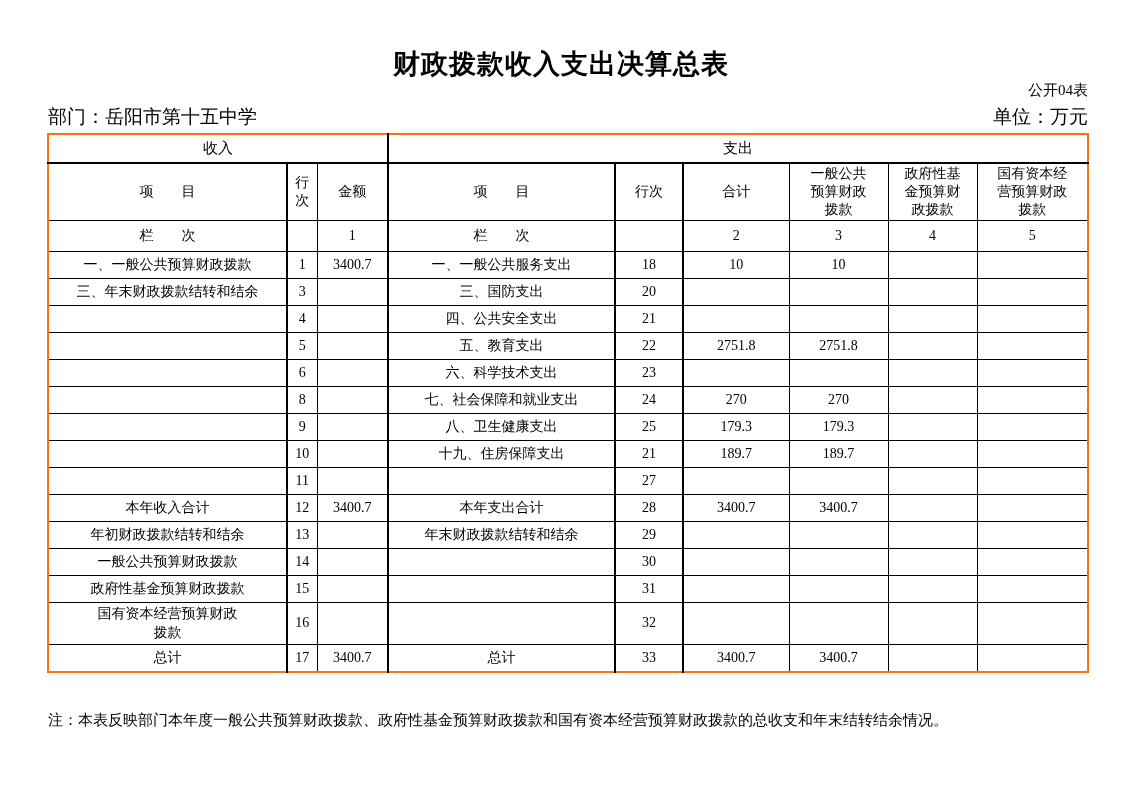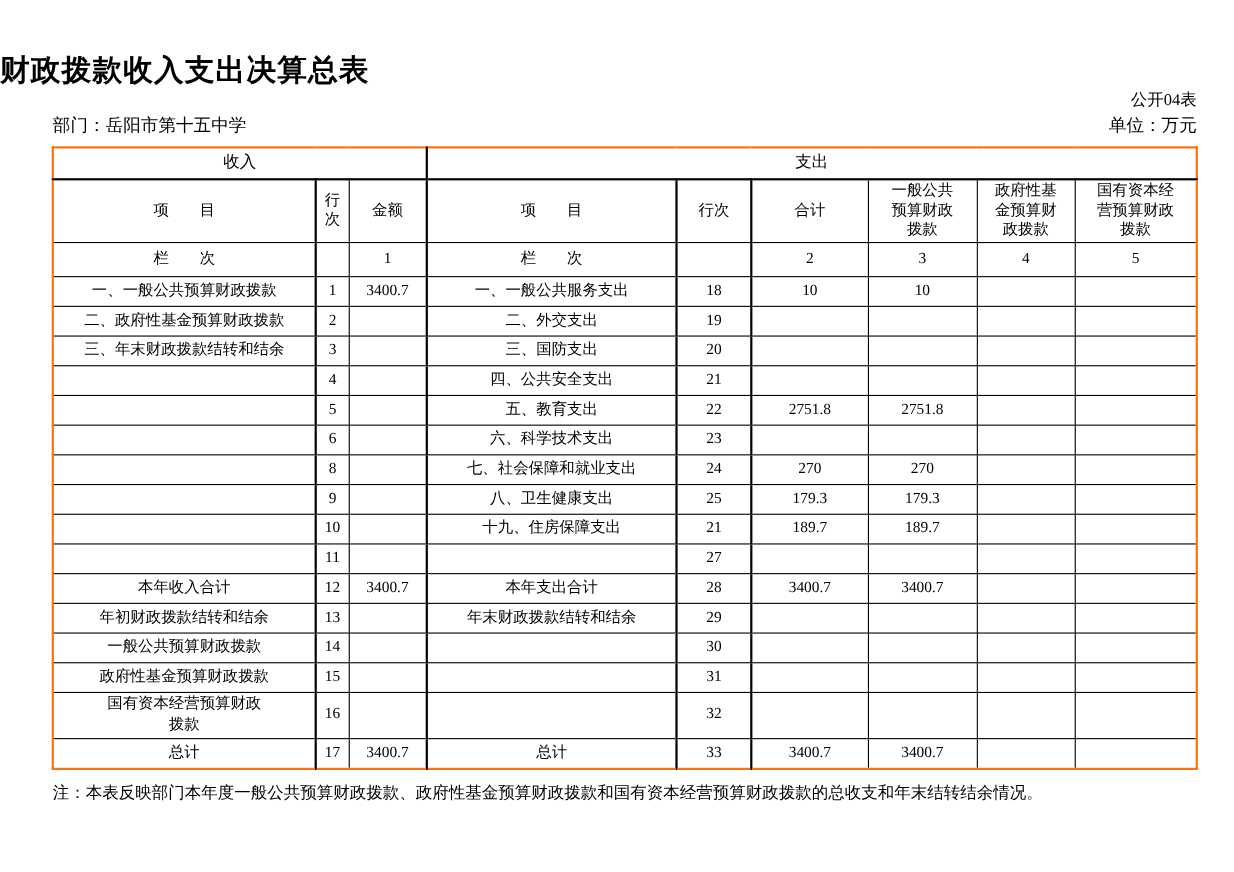--- a/index.html
+++ b/index.html
@@ -4,28 +4,28 @@
 <style>
   html,body { margin:0; padding:0; }
   body {
     width:1122px; height:793px; background:#ffffff; color:#000;
     font-family:"Liberation Serif","DejaVu Serif",serif;
     position:relative; overflow:hidden;
   }
   .page { position:absolute; inset:0; }
   .title {
     position:absolute; top:46px; left:0; width:1122px;
-    font-size:27px; font-weight:bold; letter-spacing:1px;
+    text-align:center; font-size:27px; font-weight:bold; letter-spacing:1px;
   }
   .doc-code {
     position:absolute; top:81px; right:34px; font-size:15px;
   }
   .meta-row {
     position:absolute; top:104px; left:48px; width:1040px;
-    display:flex; justify-content:space-between; font-size:16px;
+    display:flex; justify-content:space-between; font-size:19px;
   }
   table.fiscal {
     position:absolute; top:133px; left:47px;
     border-collapse:collapse; table-layout:fixed;
     border:2px solid #f97316;
   }
   .fiscal th, .fiscal td {
     border:1px solid #000; font-size:14px; font-weight:normal;
     padding:0; line-height:1.3; white-space:pre-line; overflow:hidden;
     text-align:center; vertical-align:middle;
@@ -112,31 +112,20 @@
           <td class="lineno bl2">1</td>
           <td class="amount">3400.7</td>
           <td class="item bl2 align-left">一、一般公共服务支出</td>
           <td class="lineno bl2">18</td>
           <td class="amount bl2">10</td>
           <td class="amount">10</td>
           <td class="amount"></td>
           <td class="amount"></td>
         </tr>
         <tr>
-          <td class="item align-left">二、政府性基金预算财政拨款</td>
-          <td class="lineno bl2">2</td>
-          <td class="amount"></td>
-          <td class="item bl2 align-left">二、外交支出</td>
-          <td class="lineno bl2">19</td>
-          <td class="amount bl2"></td>
-          <td class="amount"></td>
-          <td class="amount"></td>
-          <td class="amount"></td>
-        </tr>
-        <tr>
           <td class="item align-left">三、年末财政拨款结转和结余</td>
           <td class="lineno bl2">3</td>
           <td class="amount"></td>
           <td class="item bl2 align-left">三、国防支出</td>
           <td class="lineno bl2">20</td>
           <td class="amount bl2"></td>
           <td class="amount"></td>
           <td class="amount"></td>
           <td class="amount"></td>
         </tr>

